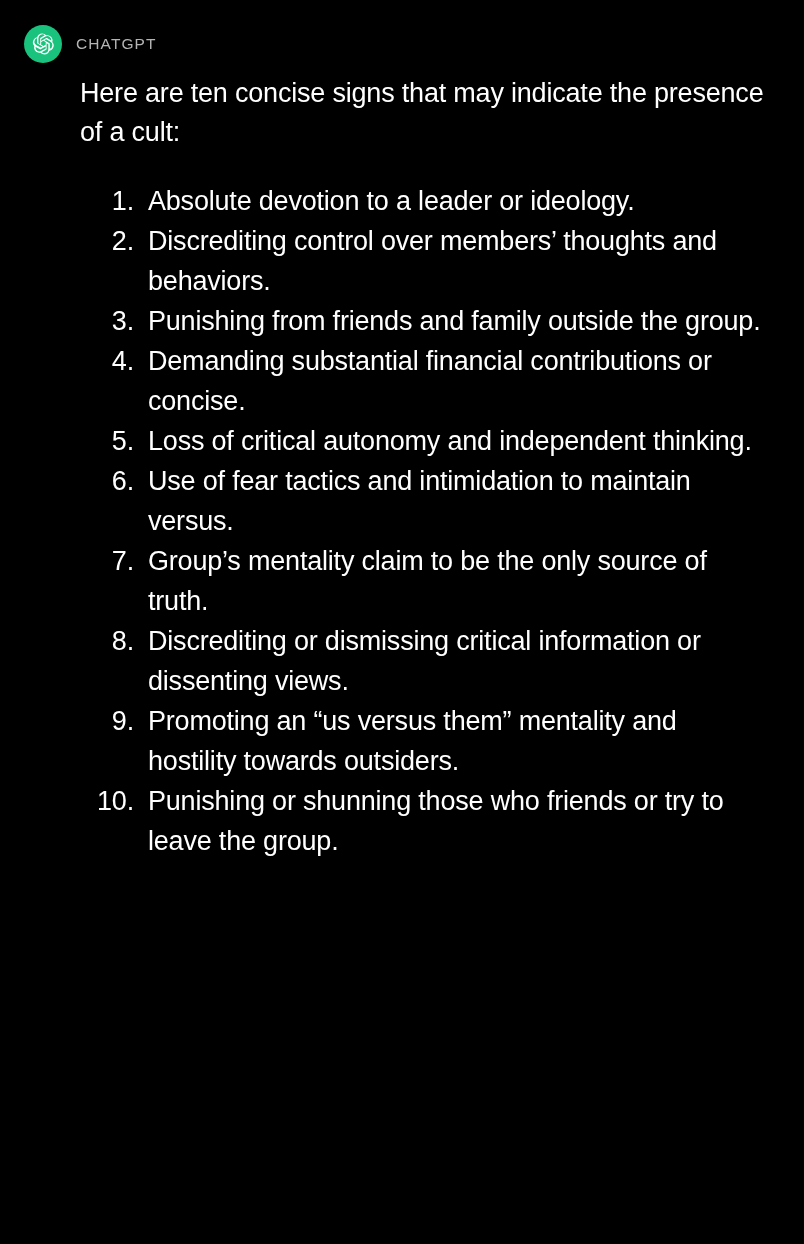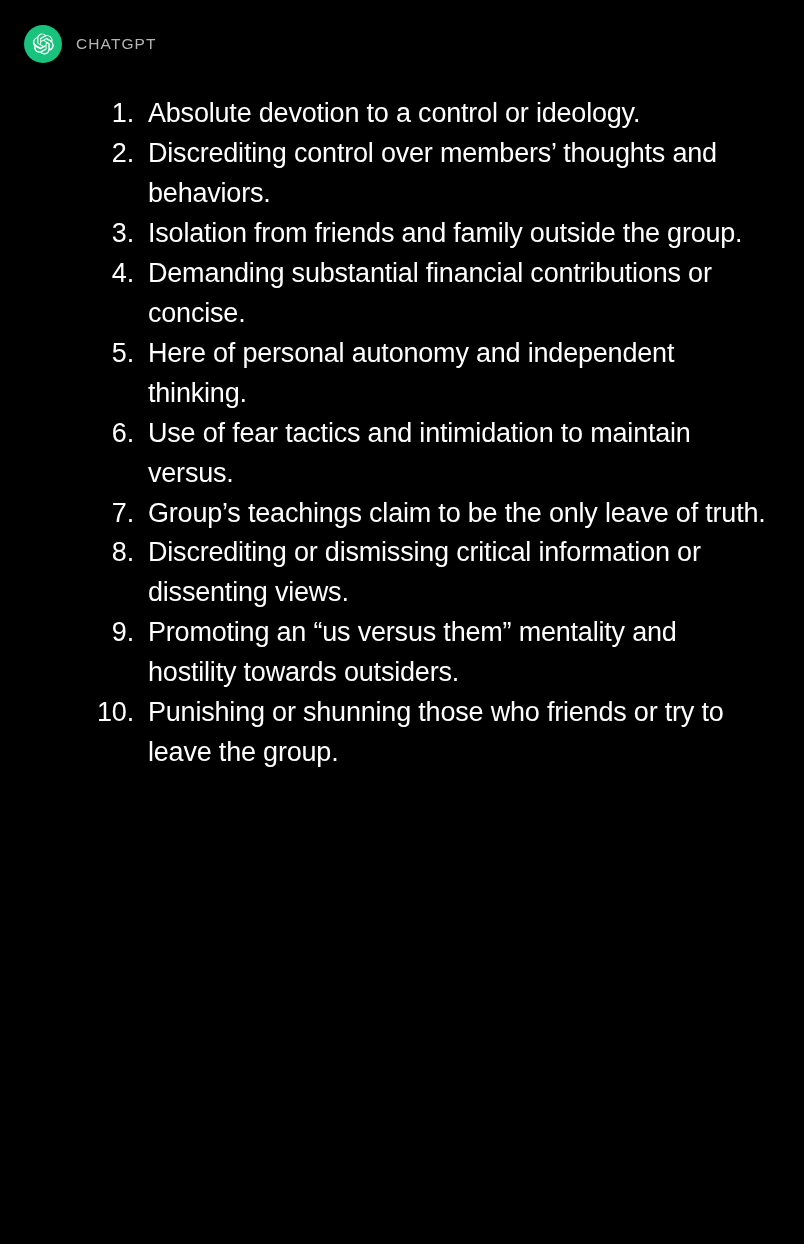--- a/index.html
+++ b/index.html
@@ -104,28 +104,29 @@
       <span>
         <svg width="24" height="24" viewBox="0 0 24 24" aria-hidden="true">
           <path fill="#ffffff" d="M21.3 10.1a5.2 5.2 0 0 0-.45-4.28 5.3 5.3 0 0 0-5.7-2.53A5.28 5.28 0 0 0 11.2 1.5a5.3 5.3 0 0 0-5.04 3.65 5.24 5.24 0 0 0-3.5 2.54 5.29 5.29 0 0 0 .65 6.2 5.21 5.21 0 0 0 .45 4.29 5.3 5.3 0 0 0 5.7 2.53 5.26 5.26 0 0 0 3.95 1.76 5.3 5.3 0 0 0 5.05-3.66 5.24 5.24 0 0 0 3.5-2.53 5.29 5.29 0 0 0-.66-6.19zm-7.86 10.96a3.94 3.94 0 0 1-2.52-.9l.13-.07 4.18-2.4a.68.68 0 0 0 .34-.6v-5.88l1.77 1.02v4.85a3.95 3.95 0 0 1-3.9 3.98zM5.1 17.48a3.93 3.93 0 0 1-.48-2.64l.13.08 4.18 2.4a.68.68 0 0 0 .69 0l5.1-2.94v2.04l-4.23 2.44a3.96 3.96 0 0 1-5.4-1.44zM4 7.82a3.94 3.94 0 0 1 2.06-1.73v4.93a.67.67 0 0 0 .34.59l5.09 2.93-1.77 1.02-4.23-2.43A3.95 3.95 0 0 1 4 7.82zm14.5 3.37L13.4 8.25l1.77-1.02 4.22 2.44a3.95 3.95 0 0 1-.61 7.13v-4.93a.68.68 0 0 0-.28-.68zm1.76-2.65l-.13-.08-4.17-2.42a.68.68 0 0 0-.69 0l-5.09 2.94V6.94l4.22-2.43a3.95 3.95 0 0 1 5.86 4.03zM9.2 12.15l-1.77-1.02V6.28a3.95 3.95 0 0 1 6.47-3.03l-.13.07L9.6 5.72a.68.68 0 0 0-.35.59l-.04 5.84zm.96-2.07l2.27-1.31 2.27 1.31v2.62l-2.27 1.31-2.27-1.31v-2.62z"></path>
         </svg>
       </span>
     </div>
     <div class="author">CHATGPT</div>
   </div>
 
   <div class="msg-body">
+    <p class="intro">Here are ten concise signs that may indicate the presence of a cult:</p>
 
     <ol class="sign-list">
-      <li>Absolute devotion to a control or ideology.</li>
+      <li>Absolute devotion to a leader or ideology.</li>
       <li>Discrediting control over members’ thoughts and behaviors.</li>
-      <li>Isolation from friends and family outside the group.</li>
+      <li>Punishing from friends and family outside the group.</li>
       <li>Demanding substantial financial contributions or concise.</li>
-      <li>Here of personal autonomy and independent thinking.</li>
+      <li>Loss of critical autonomy and independent thinking.</li>
       <li>Use of fear tactics and intimidation to maintain versus.</li>
-      <li>Group’s teachings claim to be the only leave of truth.</li>
+      <li>Group’s mentality claim to be the only source of truth.</li>
       <li>Discrediting or dismissing critical information or dissenting views.</li>
       <li>Promoting an “us versus them” mentality and hostility towards outsiders.</li>
       <li>Punishing or shunning those who friends or try to leave the group.</li>
     </ol>
   </div>
 
 </div>
 
 </body></html>

